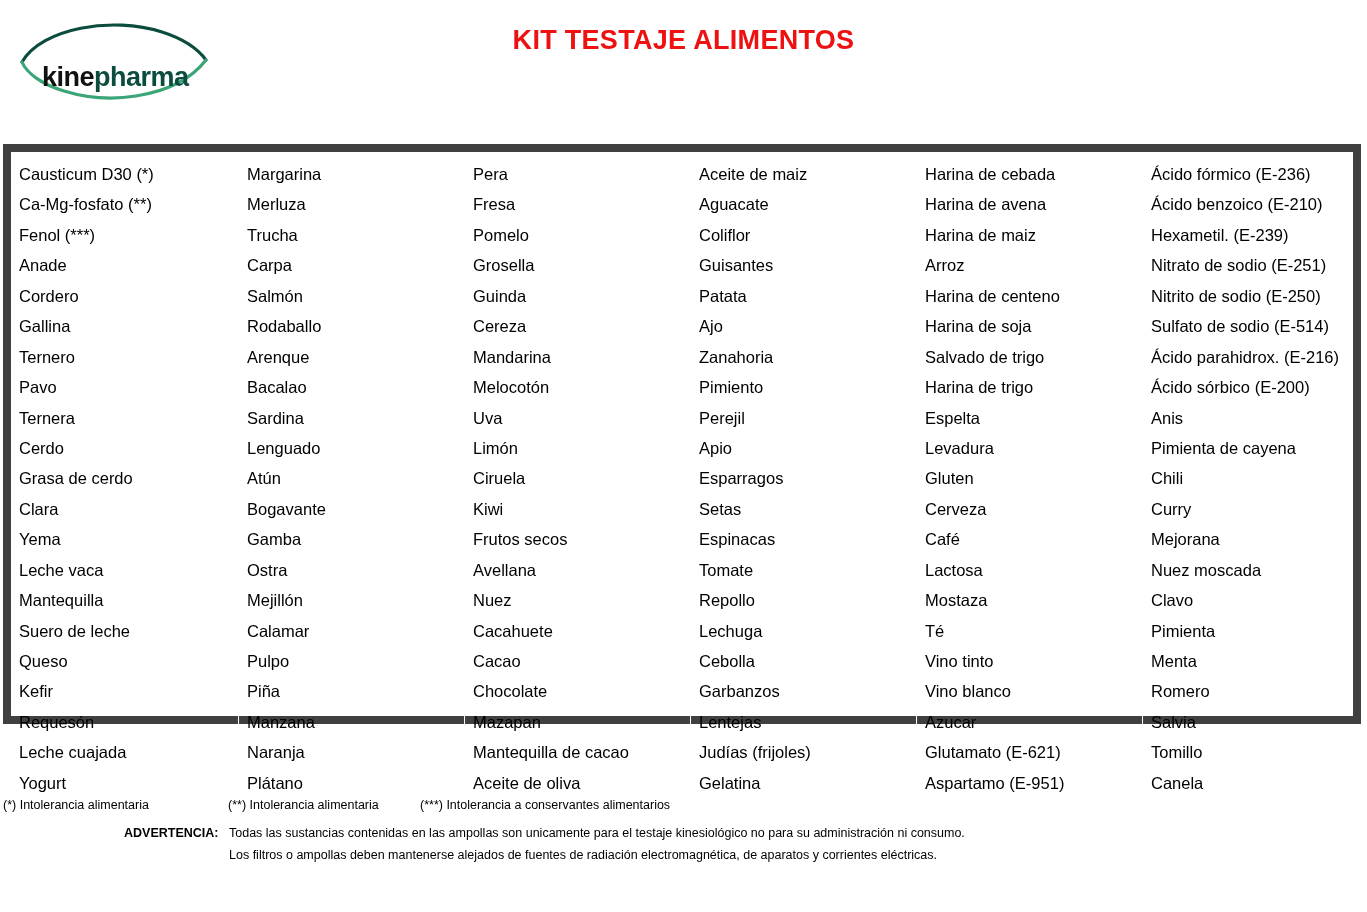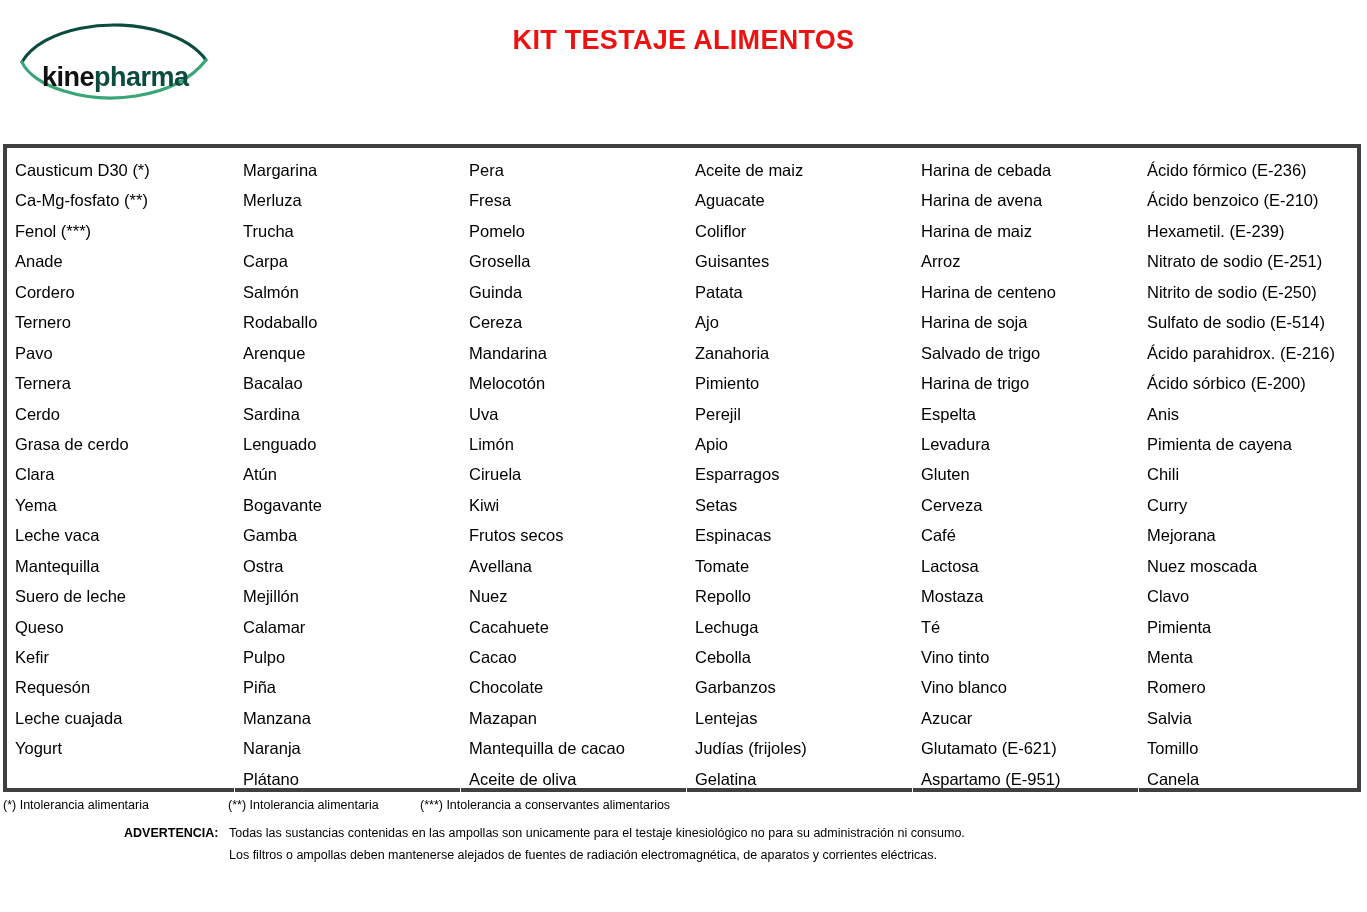--- a/index.html
+++ b/index.html
@@ -53,22 +53,22 @@
     color: #ee1111;
     letter-spacing: 0.3px;
   }
 
   
   .table-wrap {
     position: absolute;
     left: 3px;
     top: 144px;
     width: 1358px;
-    height: 648px;
-    border: 4px solid #404040;
+    height: 580px;
+    border: 8px solid #404040;
     box-sizing: border-box;
     background: #ffffff;
   }
   .grid {
     display: grid;
     grid-template-columns: 227px 226px 226px 226px 226px 219px;
     width: 100%;
     height: 100%;
     box-sizing: border-box;
     padding: 7px 0 0 0;
@@ -158,20 +158,21 @@
 
 <div class="table-wrap">
   <div class="grid">
 
     <div class="col">
       <div class="cell">Causticum D30 (*)</div>
       <div class="cell">Ca-Mg-fosfato (**)</div>
       <div class="cell">Fenol (***)</div>
       <div class="cell">Anade</div>
       <div class="cell">Cordero</div>
+      <div class="cell">Gallina</div>
       <div class="cell">Ternero</div>
       <div class="cell">Pavo</div>
       <div class="cell">Ternera</div>
       <div class="cell">Cerdo</div>
       <div class="cell">Grasa de cerdo</div>
       <div class="cell">Clara</div>
       <div class="cell">Yema</div>
       <div class="cell">Leche vaca</div>
       <div class="cell">Mantequilla</div>
       <div class="cell">Suero de leche</div>

